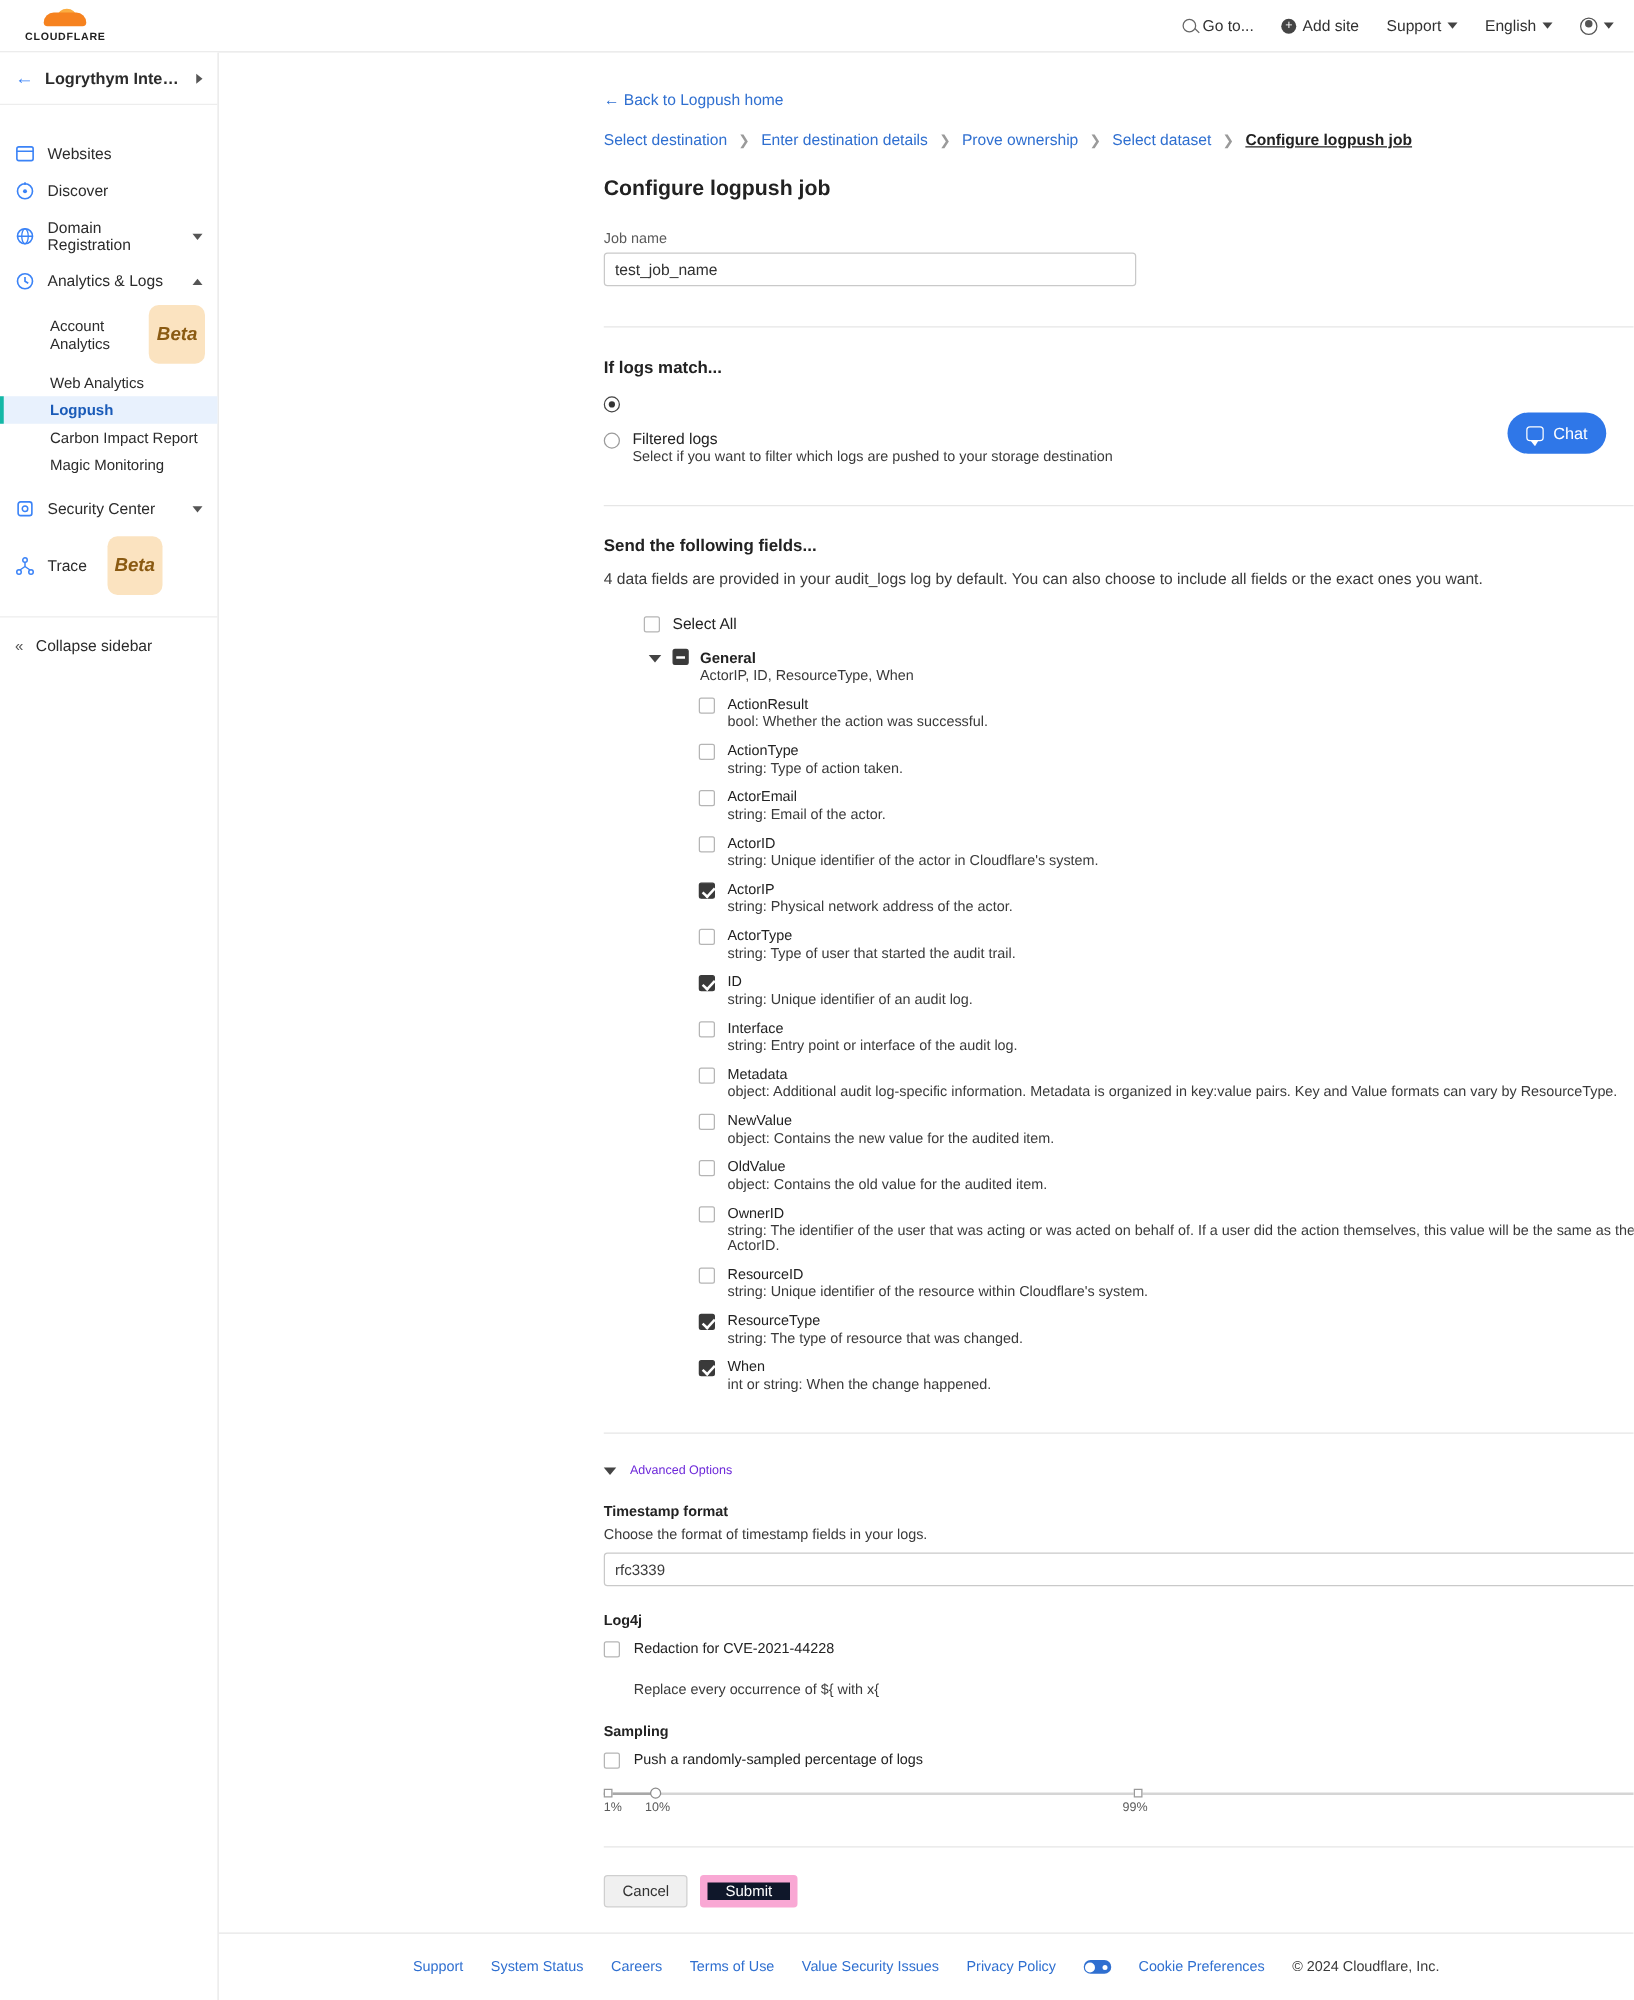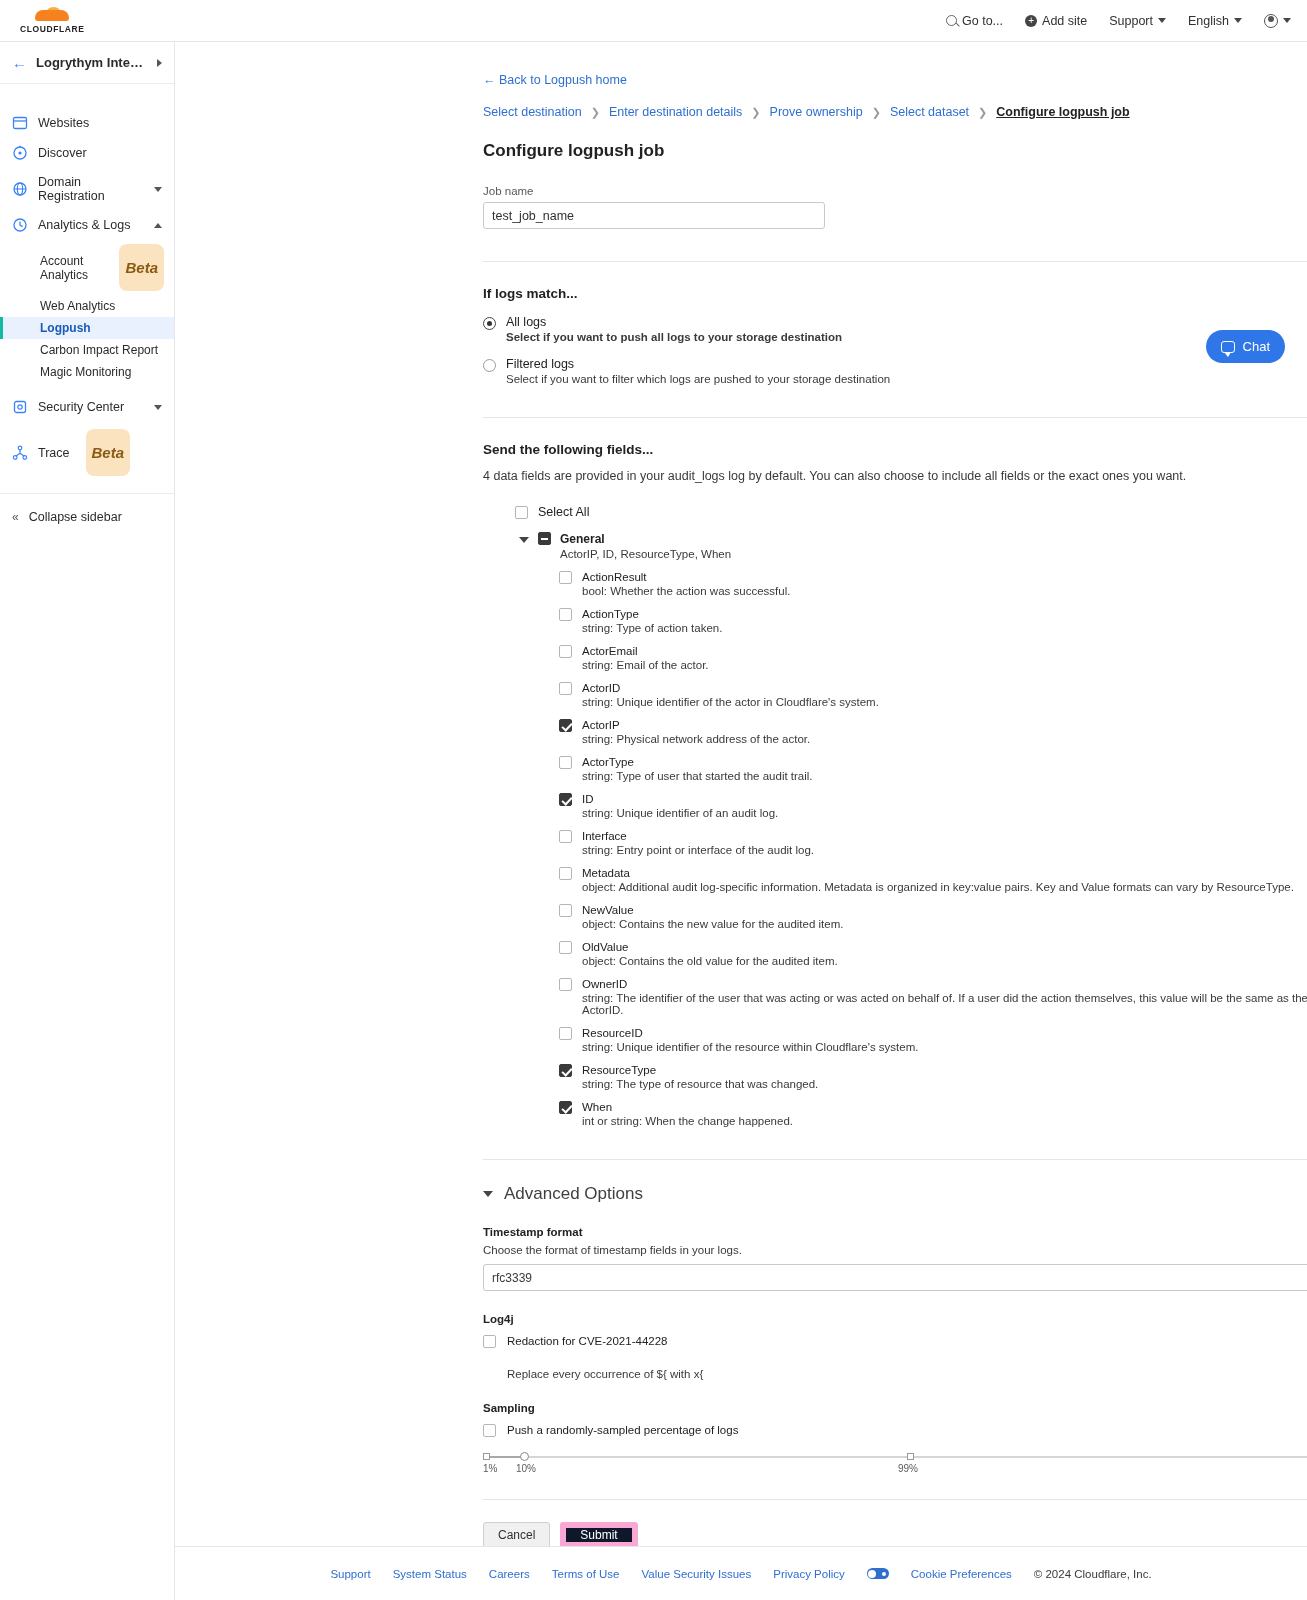--- a/index.html
+++ b/index.html
@@ -97,21 +97,21 @@
   .back-link { color: #2f6fd0; font-size: 12.5px; text-decoration: none; cursor: pointer; }
   .crumbs { display: flex; align-items: center; gap: 9px; margin-top: 18px; font-size: 12.5px; }
   .crumbs a { color: #2f6fd0; text-decoration: none; cursor: pointer; }
   .crumbs .cur { color: #222; font-weight: bold; text-decoration: underline; }
   .crumb-sep { color: #9a9a9a; font-size: 11px; }
 
   h1.page-title { font-size: 17px; font-weight: bold; margin: 22px 0 0 0; color: #222; }
 
   .field-label { font-size: 11.5px; color: #5a5a5a; margin-top: 24px; margin-bottom: 5px; }
   input.text-input {
-    width: 342px; height: 27px; border: 1px solid #c9c9c9; border-radius: 3px;
+    width: 426px; height: 27px; border: 1px solid #c9c9c9; border-radius: 3px;
     padding: 0 8px; font-size: 12.5px; color: #313131; font-family: "Liberation Sans", sans-serif;
     background: #fff;
   }
 
   hr.rule { border: none; border-top: 1px solid #e6e6e6; margin: 32px 0 0 0; }
 
   .section-title { font-size: 13.5px; font-weight: bold; margin-top: 24px; color: #222; }
   .section-desc { font-size: 12.5px; color: #3a3a3a; margin-top: 12px; }
 
   .radio-row { display: flex; align-items: flex-start; gap: 10px; margin-top: 14px; }
@@ -151,21 +151,21 @@
   .group-title { font-size: 12px; font-weight: bold; color: #222; }
   .group-sub { font-size: 11.5px; color: #3a3a3a; margin-top: 2px; }
 
   .field-row { display: flex; align-items: flex-start; gap: 10px; padding-left: 76px; margin-top: 11px; }
   .field-name { font-size: 11.5px; color: #222; }
   .field-desc { font-size: 11.5px; color: #3a3a3a; margin-top: 2px; }
 
   
   .adv-header { display: flex; align-items: center; gap: 11px; margin-top: 24px; cursor: pointer; }
   .adv-caret { width: 0; height: 0; border-left: 5px solid transparent; border-right: 5px solid transparent; border-top: 6px solid #444; }
-  .adv-title { font-size: 17px; color: #404040; }
+  .adv-title { font-size: 10px; color: #6d28d9; }
 
   .lbl-bold { font-size: 11.5px; font-weight: bold; color: #222; margin-top: 22px; }
   .lbl-note { font-size: 11.5px; color: #3a3a3a; margin-top: 6px; }
 
   .select-wrap { position: relative; width: 852px; margin-top: 8px; }
   select.sel, .fake-select {
     width: 852px; height: 27px; border: 1px solid #c9c9c9; border-radius: 3px;
     background: #fff; font-size: 12px; color: #3a3a3a; padding: 0 8px;
     font-family: "Liberation Sans", sans-serif; appearance: none; -webkit-appearance: none;
     display: flex; align-items: center;
@@ -380,24 +380,20 @@
 
         <div class="field-label">Job name</div>
         <input class="text-input" type="text" value="test_job_name" style="">
 
         <hr class="rule">
 
         <div class="section-title">If logs match...</div>
 
         <div class="radio-row">
           <span class="radio checked"></span>
-          <span>
-            <div class="radio-label">All logs</div>
-            <div class="radio-sub">Select if you want to push all logs to your storage destination</div>
-          </span>
         </div>
 
         <div class="radio-row">
           <span class="radio"></span>
           <span>
             <div class="radio-label">Filtered logs</div>
             <div class="radio-sub normal">Select if you want to filter which logs are pushed to your storage destination</div>
           </span>
         </div>
 

